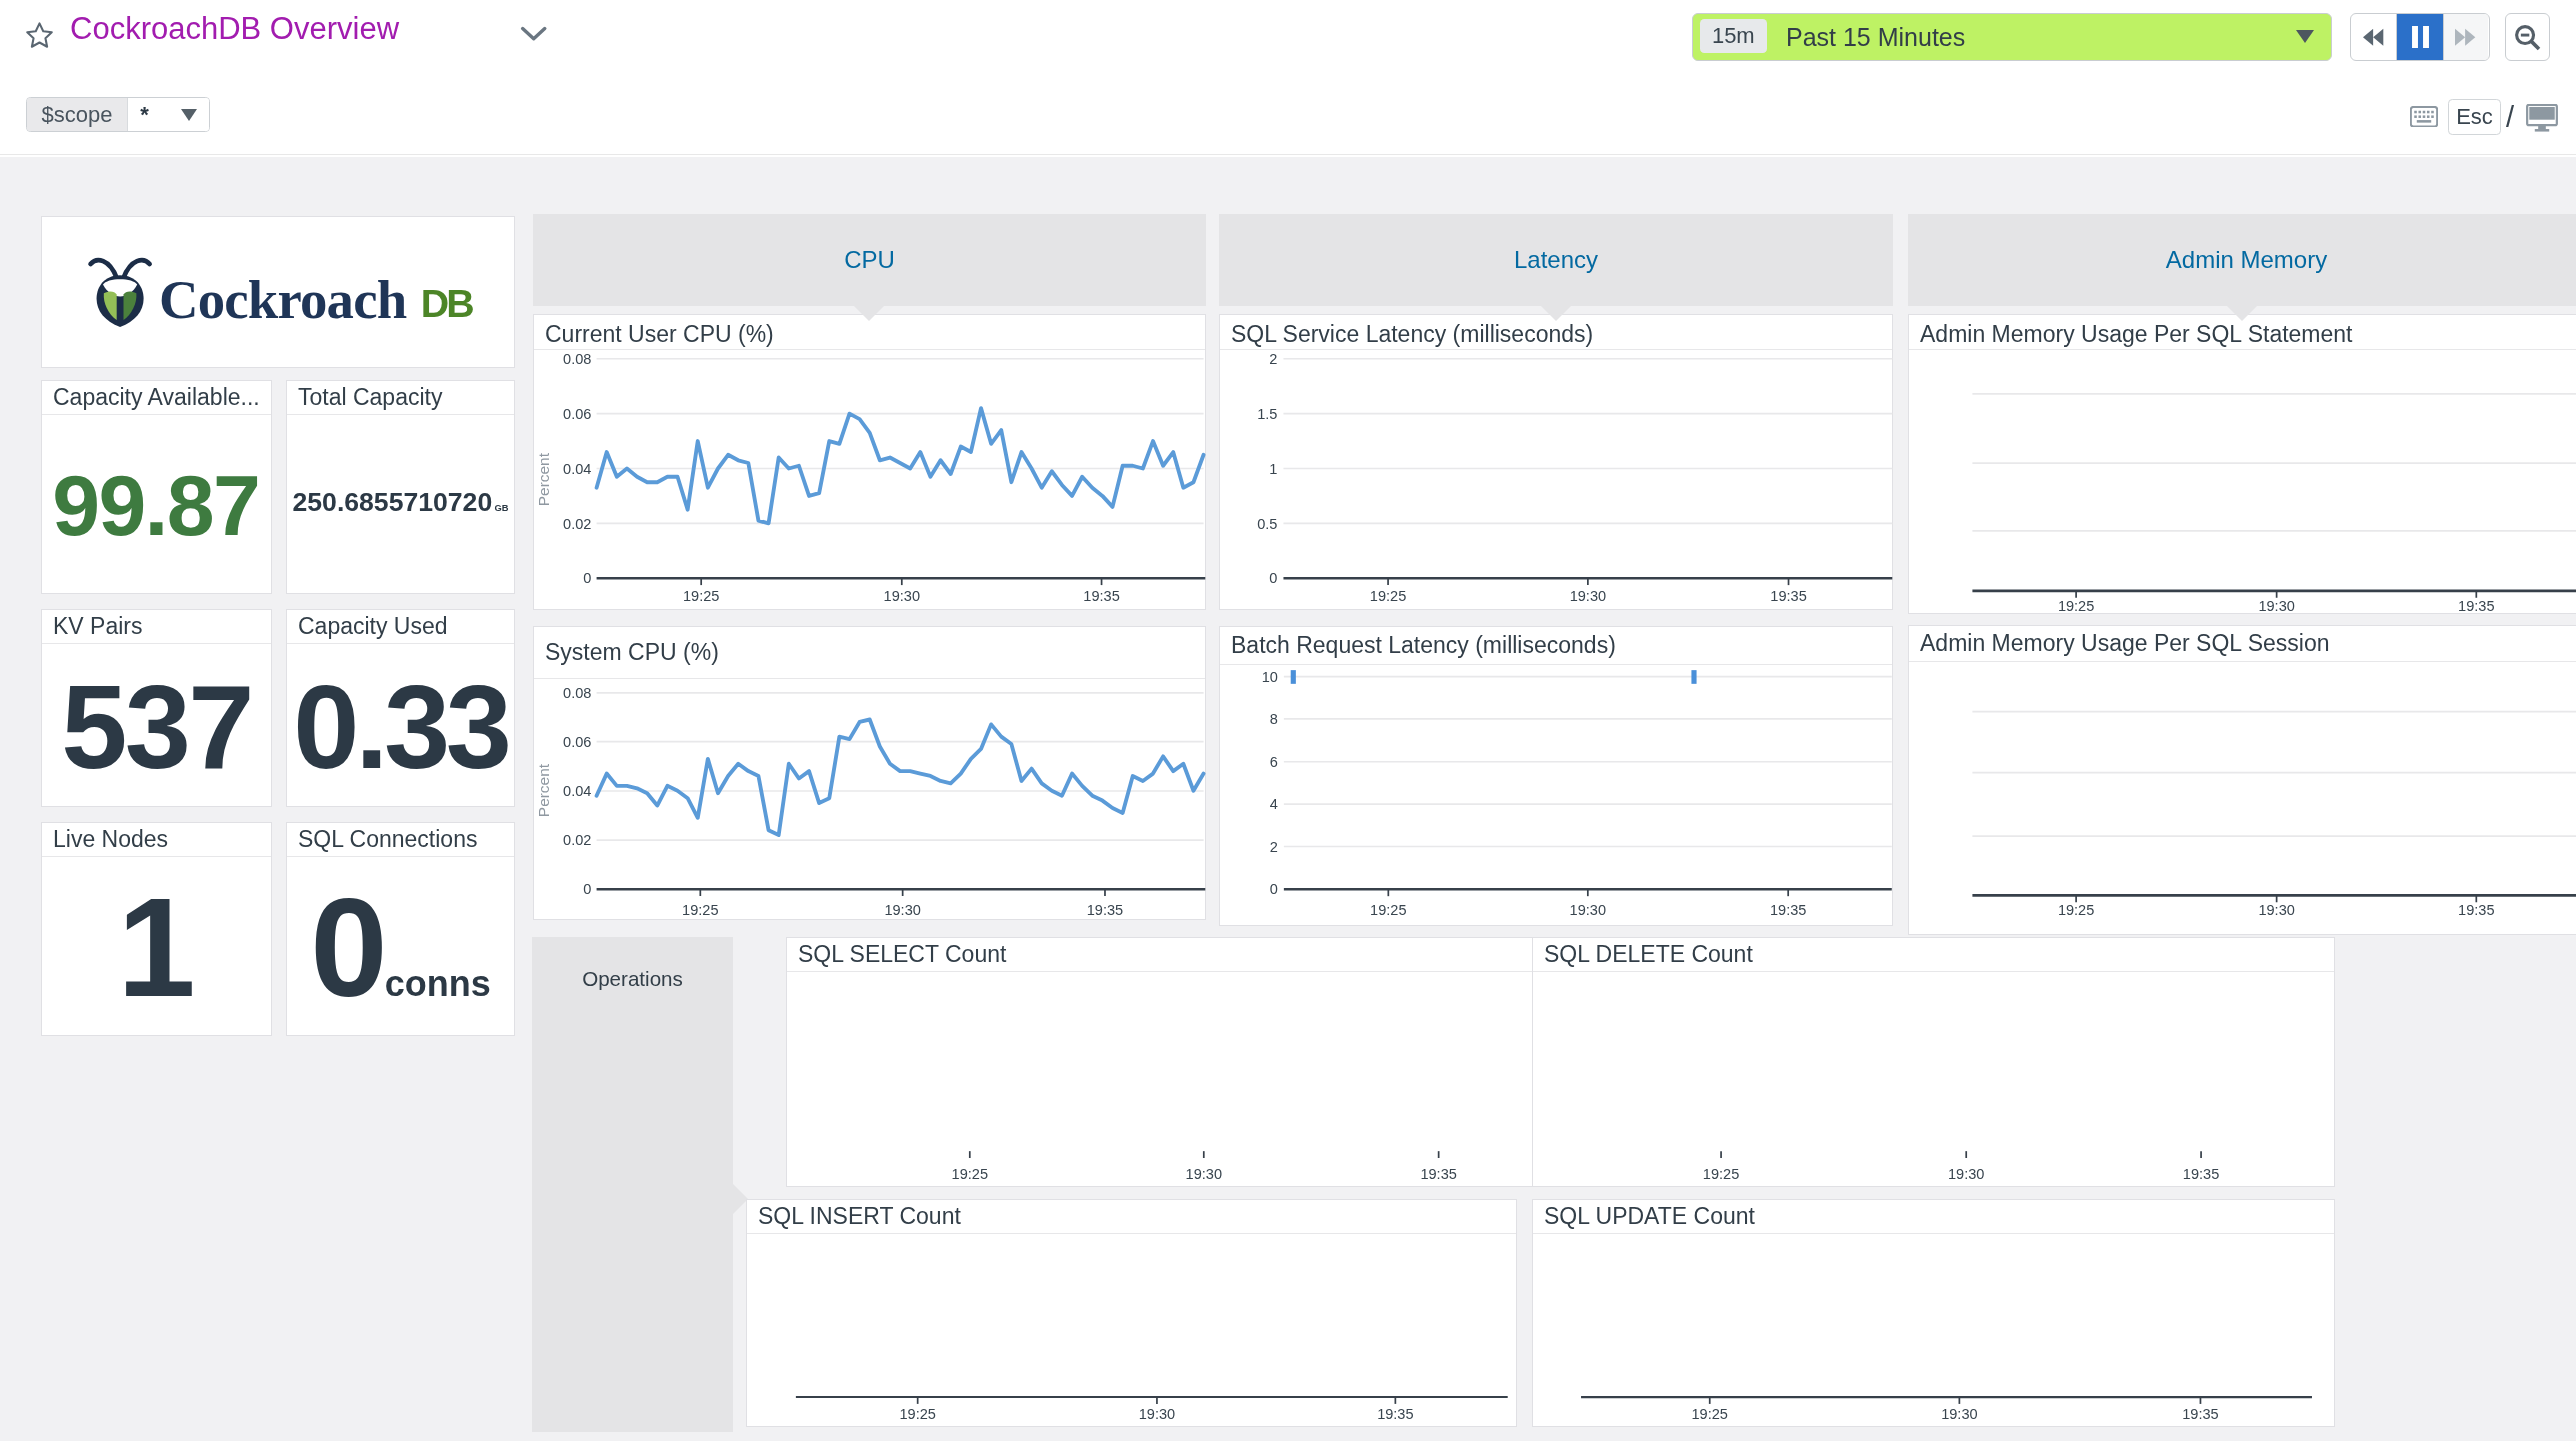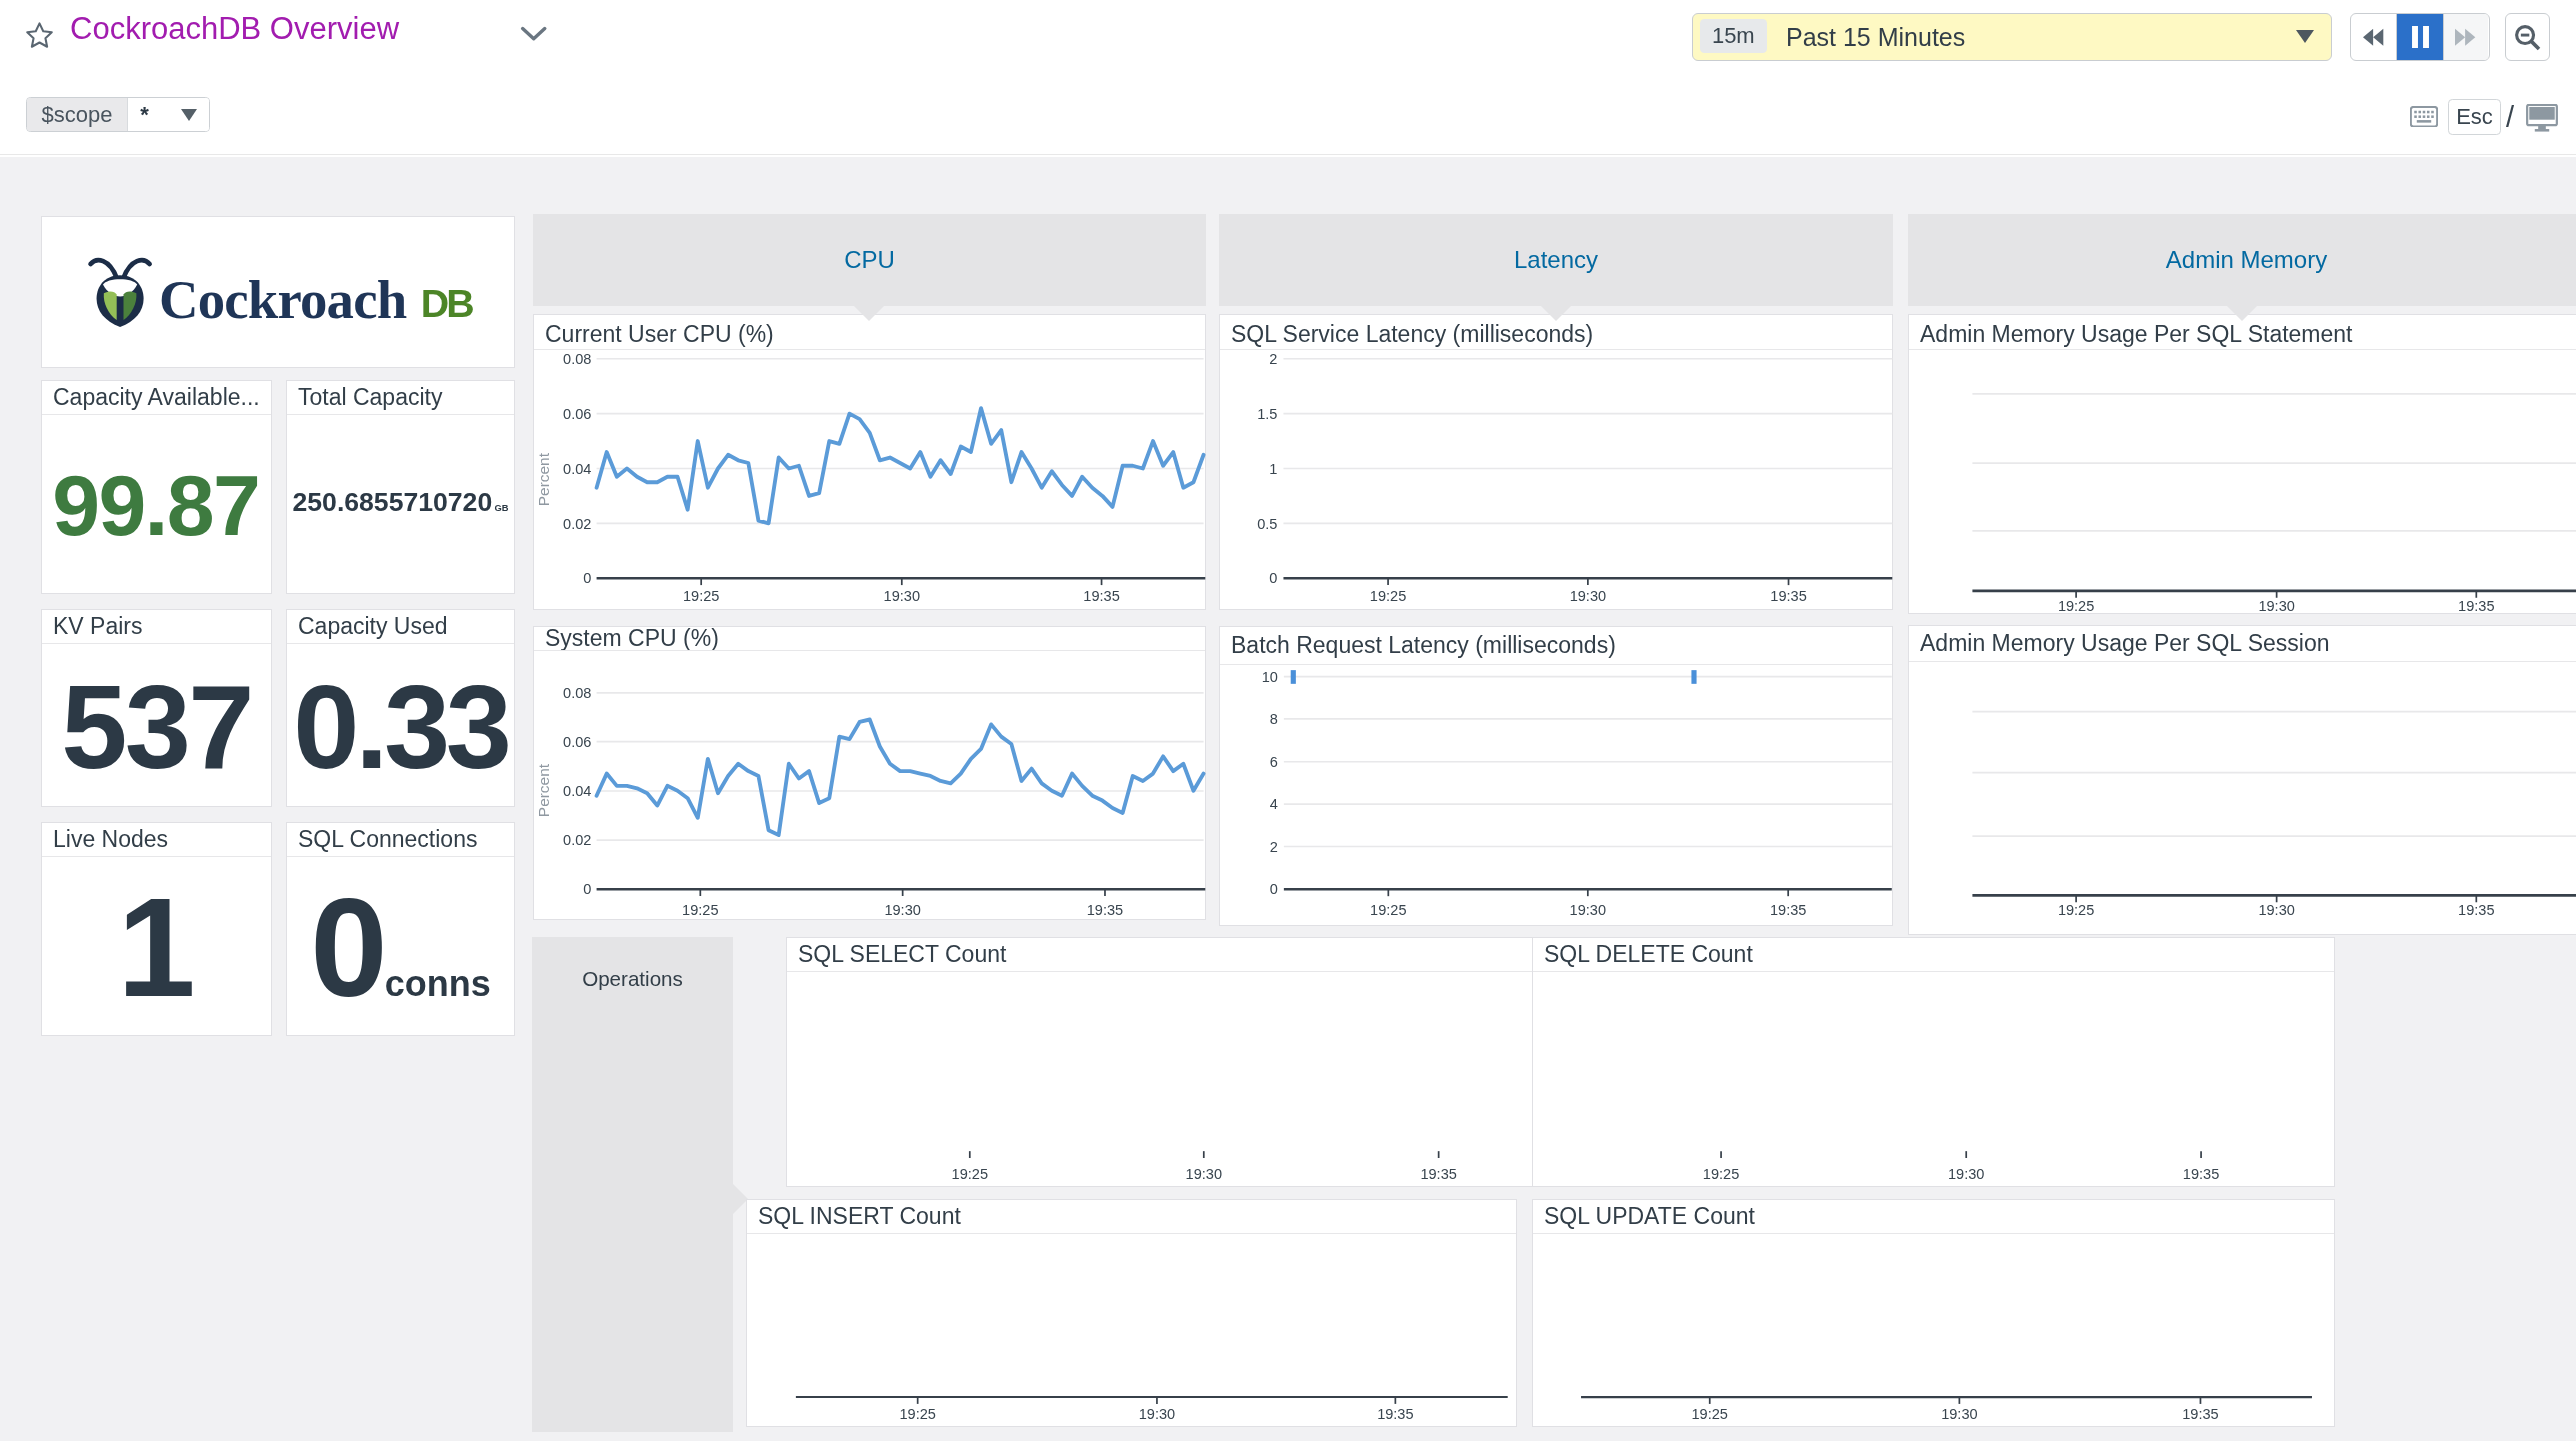--- a/index.html
+++ b/index.html
@@ -27,21 +27,21 @@
       </svg>
 
   <div class="abs" style="left:26px;top:97px;height:35px;border:0.9px solid #ccd0d4;border-radius:4.3px;display:flex;overflow:hidden;font-size:22px">
     <div style="background:#e9e9eb;color:#49545e;padding:0 14.6px;display:flex;align-items:center;border-right:0.9px solid #d8dbde">$scope</div>
     <div style="background:#fff;color:#2c3945;width:81px;display:flex;align-items:center;justify-content:space-between;padding:0 12px">
           <b>*</b>
           <span style="width:0;height:0;border-left:8.6px solid transparent;border-right:8.6px solid transparent;border-top:12px solid #556068"></span>
         </div>
   </div>
 
-  <div class="abs" style="left:1692px;top:13px;width:640px;height:48px;border:1.7px solid #c9cdd1;border-radius:6px;background:#fef9c3">
+  <div class="abs" style="left:1692px;top:13px;width:640px;height:48px;border:1.7px solid #c9cdd1;border-radius:6px;background:#bef264">
     <div class="abs" style="left:6.9px;top:5.1px;height:34px;background:#e7e9eb;border-radius:4.3px;font-size:22px;color:#39454f;display:flex;align-items:center;padding:0 12px">15m</div>
     <div class="abs" style="left:93px;top:9.4px;font-size:25px;color:#323e48">Past 15 Minutes</div>
     <span class="abs" style="left:2296px"></span>
     <div class="abs" style="right:17px;top:16.3px;width:0;height:0;border-left:9.4px solid transparent;border-right:9.4px solid transparent;border-top:13px solid #4d575f"></div>
   </div>
 
   <div class="abs" style="left:2350px;top:13px;width:140px;height:48px;border:1.7px solid #c9cdd1;border-radius:6px;background:#fff;display:flex;overflow:hidden">
     <div style="width:46px;border-right:0.9px solid #c9cdd1;display:flex;align-items:center;justify-content:center">
       <svg width="22" height="20.6" viewBox="0 0 26 24">
             <polygon points="12,12 24,2 24,22" fill="#5a6671"></polygon>
@@ -167,21 +167,21 @@
           <line x1="429" y1="298" x2="429" y2="306" stroke="#37404a" stroke-width="2"></line>
           <text x="429" y="325" text-anchor="middle" font-size="17" fill="#39454f">19:30</text>
           <line x1="662" y1="298" x2="662" y2="306" stroke="#37404a" stroke-width="2"></line>
           <text x="662" y="325" text-anchor="middle" font-size="17" fill="#39454f">19:35</text>
           <text x="17" y="183" font-size="18" fill="#8f98a1" text-anchor="middle" transform="rotate(-90 17 183)">Percent</text>
           <polyline points="73.0,192.4 84.8,150.8 96.6,179.6 108.4,170.0 120.2,179.6 132.0,186.0 143.8,186.0 155.6,179.6 167.4,179.6 179.2,218.0 191.0,138.0 202.8,192.4 214.6,170.0 226.4,154.0 238.2,160.4 250.0,163.6 261.8,230.8 273.6,234.0 285.4,157.2 297.2,170.0 309.0,166.8 320.8,202.0 332.6,198.8 344.4,138.0 356.2,141.2 368.0,106.0 379.8,112.4 391.6,128.4 403.4,160.4 415.2,157.2 427.0,163.6 438.8,170.0 450.6,150.8 462.4,179.6 474.2,160.4 486.0,176.4 497.8,144.4 509.6,150.8 521.4,99.6 533.2,141.2 545.0,125.2 556.8,186.0 568.6,150.8 580.4,170.0 592.2,192.4 604.0,173.2 615.8,189.2 627.6,202.0 639.4,179.6 651.2,192.4 663.0,202.0 674.8,214.8 686.6,166.8 698.4,166.8 710.2,170.0 722.0,138.0 733.8,166.8 745.6,150.8 757.4,192.4 769.2,186.0 781.0,154.0" fill="none" stroke="#5b9bd8" stroke-width="4.5" stroke-linejoin="round" stroke-linecap="round"></polyline>
         </g>
       </svg>
 </div>
 <div class="card" style="left:533px;top:626px;width:673px;height:294px">
-<div class="ctitle" style="height:24px;padding-top:0px">System CPU (%)</div>
+<div class="ctitle" style="height:52px;padding-top:0px">System CPU (%)</div>
 <svg class="plot" width="673" height="260" style="top:34px" viewBox="0 0 785 303">
         <g transform="translate(0,-40)">
           <line x1="73" y1="77" x2="781" y2="77" stroke="#e8e8ea" stroke-width="2"></line>
           <text x="67" y="83" text-anchor="end" font-size="17" fill="#39454f">0.08</text>
           <line x1="73" y1="134" x2="781" y2="134" stroke="#e8e8ea" stroke-width="2"></line>
           <text x="67" y="140" text-anchor="end" font-size="17" fill="#39454f">0.06</text>
           <line x1="73" y1="191.5" x2="781" y2="191.5" stroke="#e8e8ea" stroke-width="2"></line>
           <text x="67" y="197.5" text-anchor="end" font-size="17" fill="#39454f">0.04</text>
           <line x1="73" y1="248.7" x2="781" y2="248.7" stroke="#e8e8ea" stroke-width="2"></line>
           <text x="67" y="254.7" text-anchor="end" font-size="17" fill="#39454f">0.02</text>

